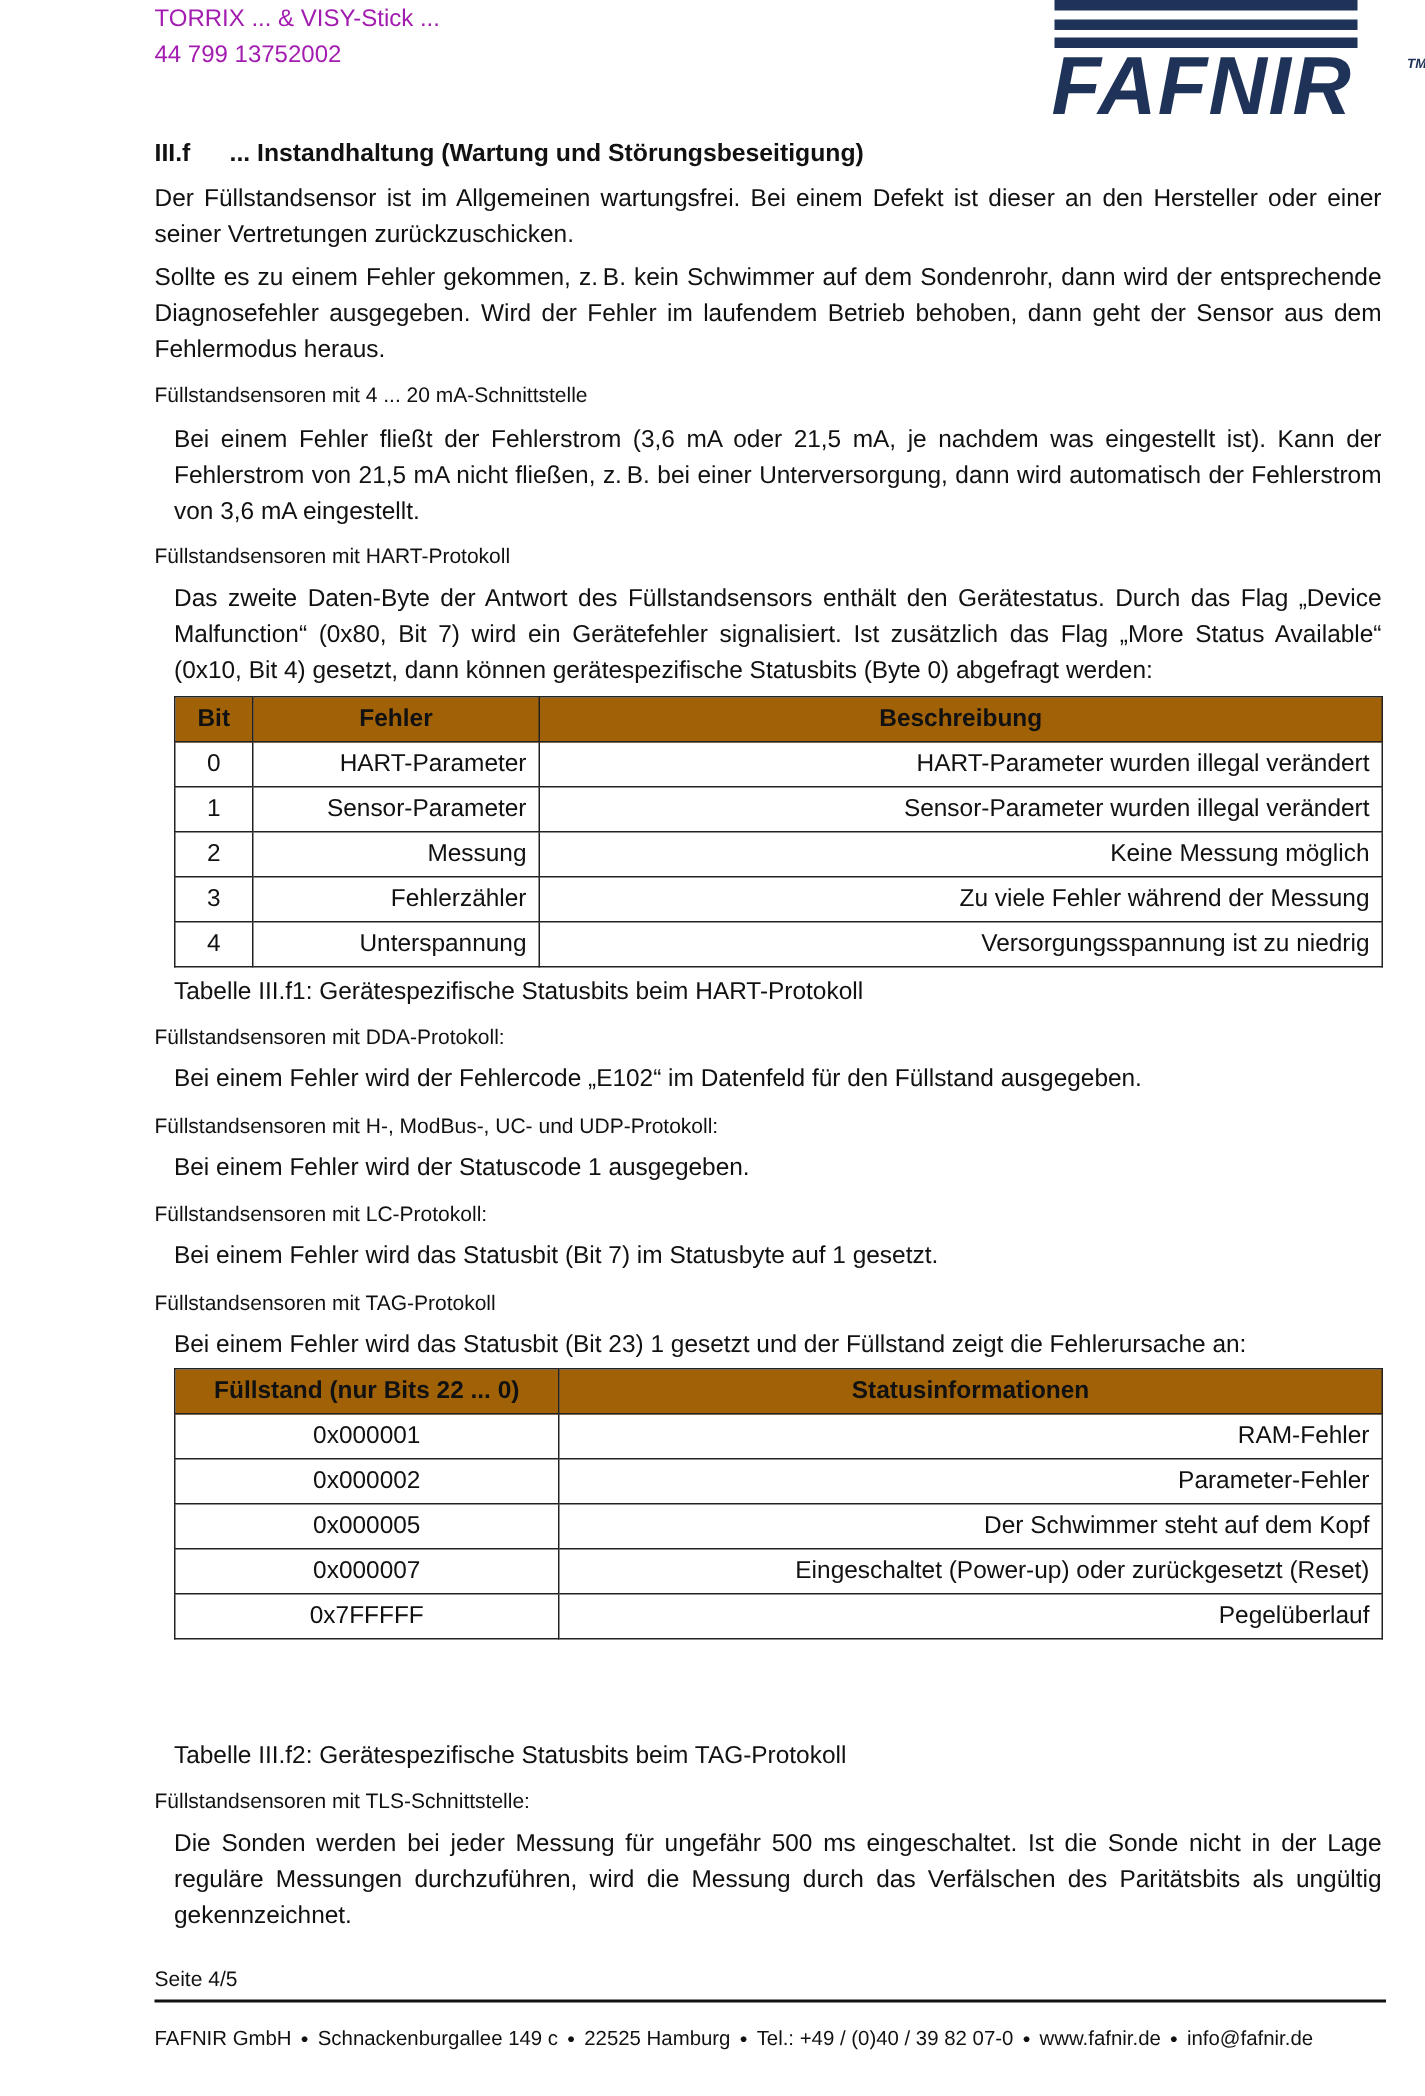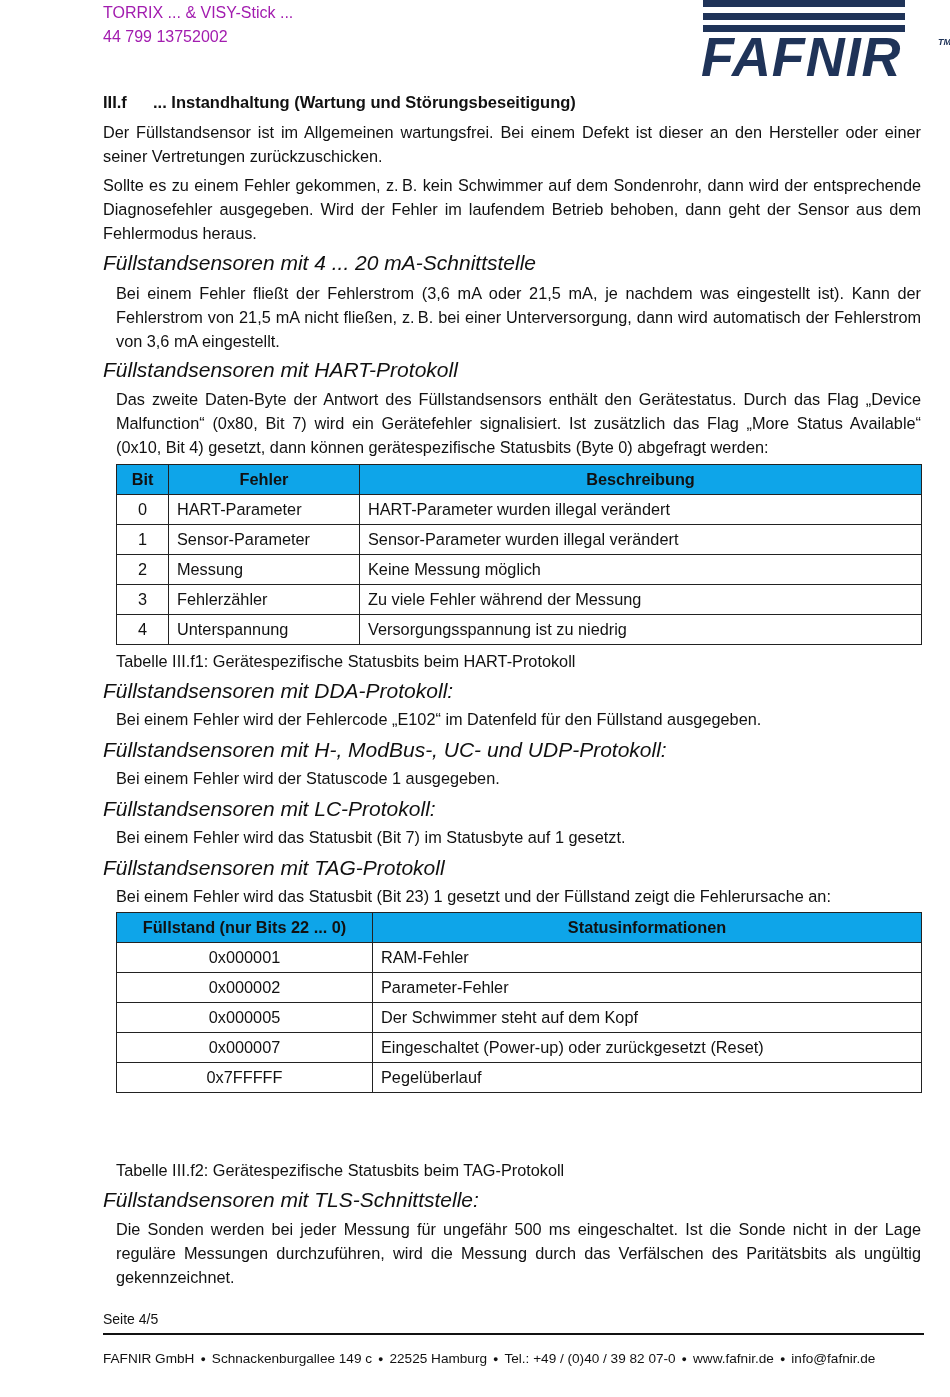--- a/index.html
+++ b/index.html
@@ -11,25 +11,25 @@
   .logo .stripe { position: absolute; left: 0; width: 202px; background: #1f3358; }
   .logo .word { position: absolute; left: -2px; top: 30px; font-family: "Liberation Sans", sans-serif;
                 font-weight: bold; font-size: 55px; letter-spacing: 1px; color: #1f3358; line-height: 55px; transform: scaleX(0.98); transform-origin: left; }
   .logo .tm { position: absolute; left: 204px; top: 37px; font-size: 9px; font-weight: bold; color: #1f3358; margin-left: 31px; }
 
   .section-title { position: absolute; left: 103px; top: 91px; font-size: 16.5px; font-weight: bold; line-height: 22px; }
   .section-title .num { display: inline-block; width: 50px; }
 
   .para { position: absolute; left: 103px; width: 818px; font-size: 16.3px; line-height: 24.2px; text-align: justify; }
   .para.ind { left: 116px; width: 805px; }
-  .sub { position: absolute; left: 103px; font-size: 21px; line-height: 22px; font-style: italic; }
+  .sub { position: absolute; left: 103px; font-size: 14px; line-height: 22px; }
 
   table.t { position: absolute; border-collapse: collapse; font-size: 16.3px; }
-  table.t th, table.t td { border: 1px solid #222; padding: 0 8px; height: 29px; line-height: 29px; text-align: left; white-space: nowrap; }
-  table.t th { background: #0ea5e9; font-weight: bold; text-align: center; }
+  table.t th, table.t td { border: 1px solid #222; padding: 0 8px; height: 29px; line-height: 29px; text-align: right; white-space: nowrap; }
+  table.t th { background: #a16207; font-weight: bold; text-align: center; }
   table.t td.c { text-align: center; }
   table.t { border: 1px solid #777; }
   .caption { position: absolute; left: 116px; font-size: 16.3px; line-height: 22px; }
 
   .page-no { position: absolute; left: 103px; top: 1310px; font-size: 14px; line-height: 18px; }
   .footer-rule { position: absolute; left: 103px; top: 1333px; width: 821px; height: 2px; background: #111; }
   .footer { position: absolute; left: 103px; top: 1350px; font-size: 13.6px; line-height: 18px; white-space: nowrap; }
   .footer .dot { display: inline-block; margin: 0 6px; font-size: 9px; vertical-align: middle; }
 </style>
 </head>

